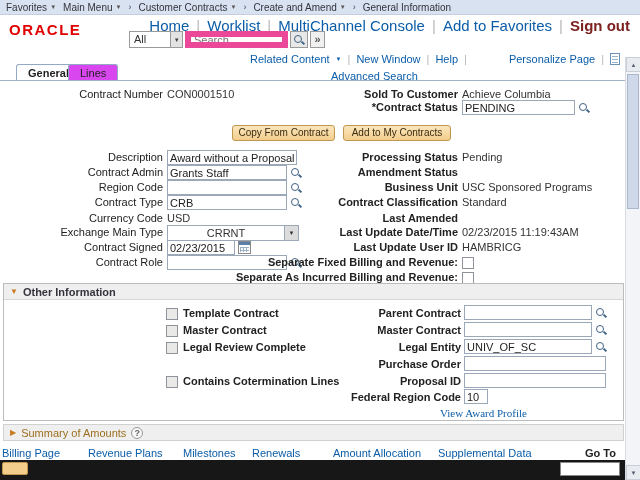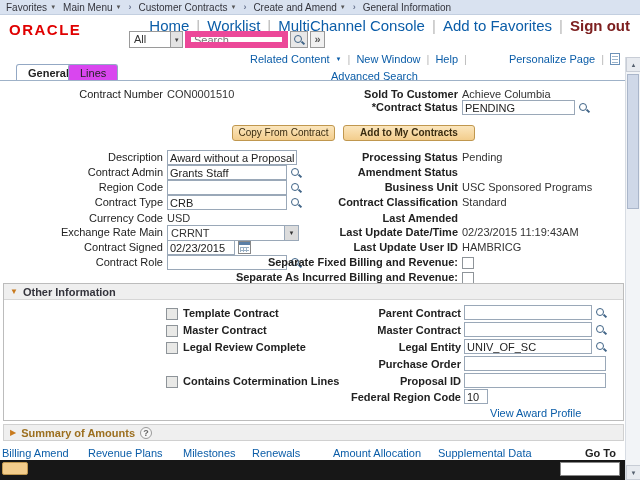--- a/index.html
+++ b/index.html
@@ -77,21 +77,21 @@
   .sec-hdr { position:absolute; top:0; left:0; right:0; height:16px; background:#efefef; border-bottom:1px solid #d6d6d6;
     display:flex; align-items:center; gap:5px; padding-left:6px; cursor:pointer; }
   .tri { color:#c87a1e; font-size:8px; }
   .sec-title { font-weight:bold; color:#34343c; }
   .oi-row { position:absolute; left:0; width:619px; height:16px; line-height:15px; }
   .ocb { position:absolute; left:162px; display:flex; align-items:center; gap:5px; font-weight:bold; color:#222; }
   .olbl { position:absolute; left:250px; width:207px; text-align:right; font-weight:bold; color:#222; }
 
   .sum-hdr { top:424px; left:3px; width:621px; height:17px; background:#efefef; border:1px solid #d0d0d0;
     display:flex; align-items:center; gap:5px; padding-left:6px; cursor:pointer; }
-  .sum-title { font-weight:bold; color:#9c6f1f; }
+  .sum-title { font-weight:normal; color:#9c6f1f; }
   .help { width:12px; height:12px; border-radius:50%; border:1px solid #9a9a9a; background:#f7f7f7; color:#666;
     font-size:9px; display:flex; align-items:center; justify-content:center; font-weight:bold; cursor:pointer; }
 
   
   .flink { position:absolute; color:#0b5da8; cursor:pointer; white-space:nowrap; }
   .goto { position:absolute; color:#222; font-weight:bold; }
   .strip { top:460px; left:0; width:625px; height:20px; background:#171717; }
   .partial-btn { top:462px; left:2px; width:26px; height:13px; background:#f3cd8c; border:1px solid #c0974e; border-radius:2px; cursor:pointer; }
   .partial-sel { top:462px; left:560px; width:60px; height:14px; background:#fff; border:1px solid #888; cursor:pointer; }
 
@@ -180,21 +180,21 @@
     <span class="rval">Achieve Columbia</span>
   </div>
 
   <div class="row" style="top:100px">
     <span class="rlbl">*Contract Status</span>
     <input class="inp" style="left: 462px; width: 113px;" value="PENDING">
     <span class="lk" style="position:absolute; left:578px; top:1px;"></span>
   </div>
 
   <div class="btn" style="top:125px; left:232px; width:103px;">Copy From Contract</div>
-  <div class="btn" style="top:125px; left:343px; width:132px;font-weight:bold;">Add to My Contracts</div>
+  <div class="btn" style="top:125px; left:343px; width:108px;">Add to My Contracts</div>
 
   <div class="row" style="top:150px">
     <span class="llbl">Description</span>
     <input class="inp" style="left: 167px; width: 130px;" value="Award without a Proposal">
     <span class="rlbl">Processing Status</span>
     <span class="rval">Pending</span>
   </div>
 
   <div class="row" style="top:165px">
     <span class="llbl">Contract Admin</span>
@@ -221,22 +221,22 @@
   </div>
 
   <div class="row" style="top:211px">
     <span class="llbl">Currency Code</span>
     <span class="lval">USD</span>
     <span class="rlbl">Last Amended</span>
     <span class="rval"></span>
   </div>
 
   <div class="row" style="top:225px">
-    <span class="llbl">Exchange Rate Main</span>
-    <div class="sel" style="left:167px; width:132px;">
+    <span class="llbl">Exchange Main Type</span>
+    <div class="sel" style="left:167px; width:132px;text-align:center;">
       <span class="stxt">CRRNT</span>
       <span class="sarw">▼</span>
     </div>
     <span class="rlbl">Last Update Date/Time</span>
     <span class="rval">02/23/2015 11:19:43AM</span>
   </div>
 
   <div class="row" style="top:240px">
     <span class="llbl">Contract Signed</span>
     <input class="inp" style="left: 167px; width: 68px;" value="02/23/2015">
@@ -307,31 +307,31 @@
       <span class="olbl">Proposal ID</span>
       <input class="inp" style="left: 460px; width: 142px; top: -1px;" value="">
     </div>
 
     <div class="oi-row" style="top:106px">
       <span class="olbl">Federal Region Code</span>
       <input class="inp" style="left: 460px; width: 24px; top: -1px;" value="10">
     </div>
 
     <div class="oi-row" style="top:122px">
-      <span style="position:absolute; left:486px; color:#0b5da8; cursor:pointer;">View Award Profile</span>
+      <span style="position:absolute; left:436px; color:#0b5da8; cursor:pointer;font-family:Liberation Serif, serif;">View Award Profile</span>
     </div>
   </div>
 
   <div class="abs sum-hdr">
     <span class="tri">▶</span>
     <span class="sum-title">Summary of Amounts</span>
     <span class="help">?</span>
   </div>
 
-  <span class="flink" style="top:447px; left:2px;">Billing Amend</span>
+  <span class="flink" style="top:447px; left:2px;">Billing Page</span>
   <span class="flink" style="top:447px; left:88px;">Revenue Plans</span>
   <span class="flink" style="top:447px; left:183px;">Milestones</span>
   <span class="flink" style="top:447px; left:252px;">Renewals</span>
   <span class="flink" style="top:447px; left:333px;">Amount Allocation</span>
   <span class="flink" style="top:447px; left:438px;">Supplemental Data</span>
   <span class="goto" style="top:447px; left:585px;">Go To</span>
 
   <div class="abs strip"></div>
   <div class="abs partial-btn"></div>
   <div class="abs partial-sel"></div>

